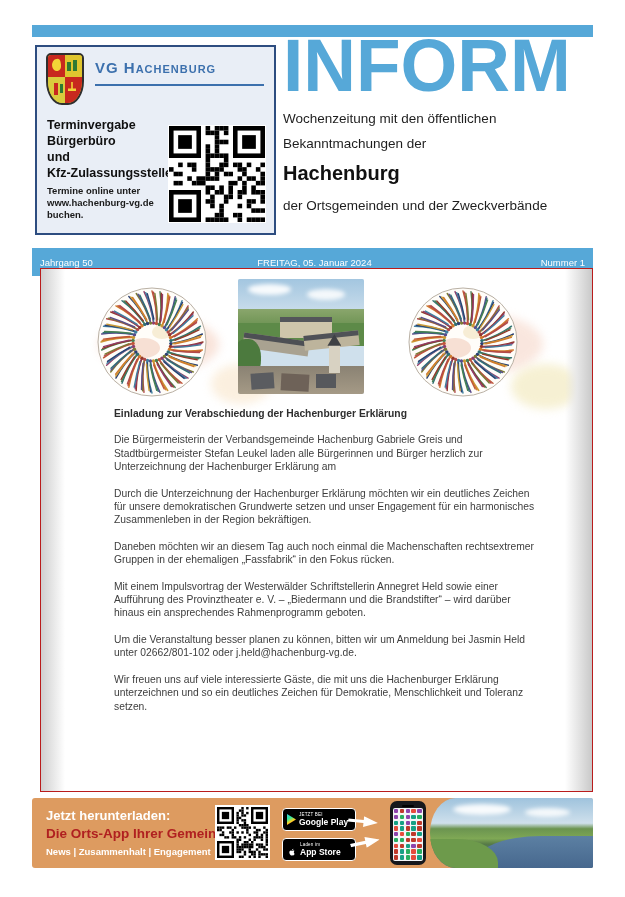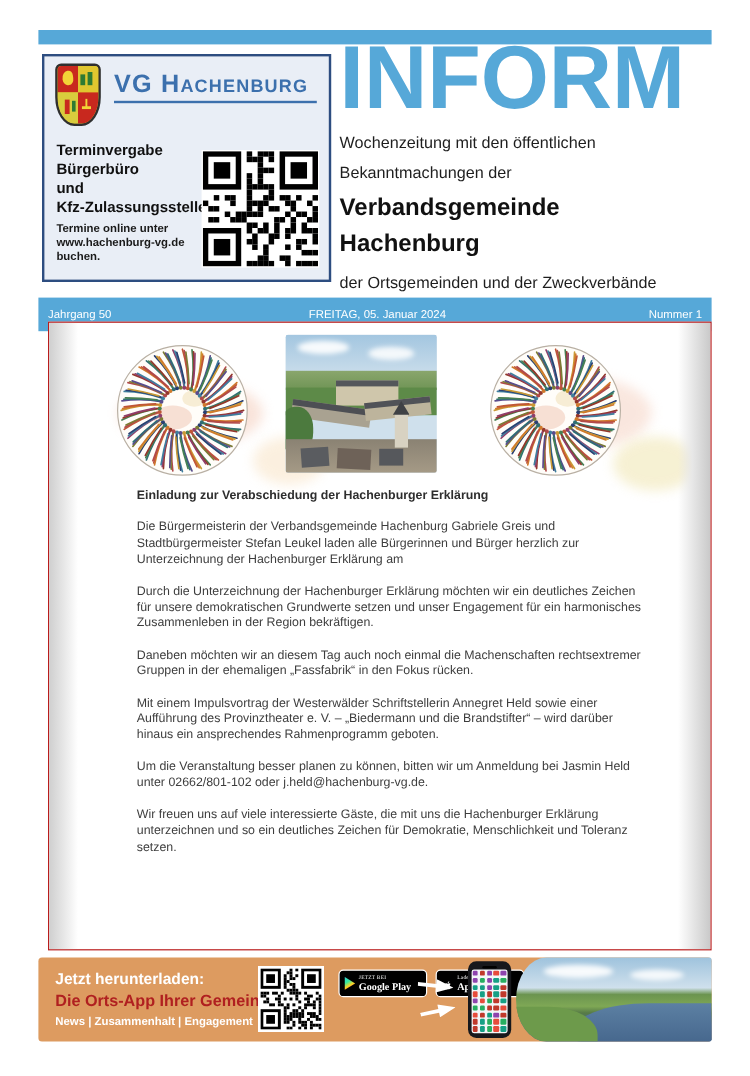--- a/index.html
+++ b/index.html
@@ -18,21 +18,21 @@
   .q-tl{left:0;top:0;height:45%;background:#c8281e;}
   .q-tr{right:0;top:0;height:45%;background:#e0c62f;}
   .q-bl{left:0;top:45%;height:55%;background:#d9cc3d;}
   .q-br{right:0;top:45%;height:55%;background:#c8281e;}
   .c-lion{position:absolute;left:4px;top:4px;width:9px;height:12px;background:#f2d437;border-radius:60% 40% 50% 50%;transform:rotate(-8deg);}
   .c-tw1{position:absolute;right:5px;top:5px;width:4px;height:11px;background:#2e7a33;}
   .c-tw2{position:absolute;right:11px;top:7px;width:4px;height:9px;background:#2e7a33;}
   .c-tw3{position:absolute;left:6px;bottom:8px;width:4px;height:12px;background:#c8281e;}
   .c-tw4{position:absolute;left:12px;bottom:10px;width:3px;height:9px;background:#2e7a33;}
   .c-fk{position:absolute;right:6px;bottom:9px;width:8px;height:12px;background:#f2d437;clip-path:polygon(40% 0,60% 0,60% 55%,100% 55%,100% 75%,0 75%,0 55%,40% 55%);}
-  .org-name{position:absolute;left:58px;top:12px;font-size:21px;font-weight:bold;color:var(--link-blue,#3c70ad);
+  .org-name{position:absolute;left:58px;top:12px;font-size:15px;font-weight:bold;color:var(--link-blue,#3c70ad);
             font-variant:small-caps;letter-spacing:1px;text-align:right;}
   .org-rule{position:absolute;left:58px;top:37px;right:10px;height:2px;background:var(--link-blue,#3c70ad);}
   .service{position:absolute;left:10px;top:70px;font-size:12.5px;font-weight:bold;color:#101010;line-height:16px;}
   .note{position:absolute;left:10px;top:138px;font-size:9.5px;font-weight:bold;color:#1a1a1a;line-height:12px;}
   .qr-box{position:absolute;left:131px;top:78px;width:96px;height:96px;background:#fff;padding:1px;}
   .qr-box svg,.qr-small svg{display:block;width:100%;height:100%;}
 
   
   .masthead{position:absolute;left:283px;top:30px;width:312px;}
   .inform{font-size:73px;font-weight:bold;color:var(--accent-blue,#56a8d8);line-height:70px;letter-spacing:0px;
@@ -93,21 +93,21 @@
   .art-highlight{font-weight:bold;text-decoration:underline;color:#2e2e2e;}
 
   
   .app-banner{position:absolute;left:32px;top:798px;width:561px;height:70px;background:var(--banner-orange,#dd9b60);
               border-radius:3px;}
   .banner-text{position:absolute;left:14px;top:10px;}
   .b-line1{color:#fff;font-weight:bold;font-size:13px;}
   .b-line2{color:var(--banner-red,#b02020);font-weight:bold;font-size:13.5px;margin-top:3px;}
   .b-line3{color:#fff;font-weight:bold;font-size:9.5px;margin-top:5px;}
   .qr-small{position:absolute;left:183px;top:7px;width:55px;height:55px;background:#fff;padding:2px;box-sizing:border-box;}
-  .badges{position:absolute;left:250px;top:10px;display:flex;flex-direction:row;gap:7px;font-family:Liberation Serif, serif;}
+  .badges{position:absolute;left:250px;top:10px;display:flex;flex-direction:column;gap:7px;}
   .badge{width:64px;height:21px;background:#000;border:1px solid #fff;border-radius:4px;display:flex;
          align-items:center;padding:0 4px;gap:3px;color:#fff;box-sizing:content-box;}
   .badge-txt{display:flex;flex-direction:column;line-height:1;}
   .badge-pre{font-size:4.5px;letter-spacing:.2px;}
   .badge-name{font-size:8.5px;font-weight:bold;margin-top:1px;white-space:nowrap;}
   .play-tri{width:9px;height:11px;flex:0 0 9px;clip-path:polygon(0 0,100% 50%,0 100%);
             background:linear-gradient(150deg,#35d0dc 0%,#34e89e 35%,#f9d423 60%,#ff4e50 85%);}
   .apple{width:10px;height:12px;flex:0 0 10px;}
   .b-arrow{position:absolute;width:30px;height:13px;background:#fff;
            clip-path:polygon(0 38%,52% 38%,52% 8%,100% 50%,52% 92%,52% 62%,0 62%);}
@@ -295,21 +295,20 @@
       </div>
   </div>
 
   <div class="masthead">
     <div class="inform">INFORM</div>
     <div class="tagline">
       <div>Wochenzeitung mit den öffentlichen</div>
       <div>Bekanntmachungen der</div>
     </div>
     <div class="org-bold">
-      <div>Verbandsgemeinde</div>
       <div>Hachenburg</div>
     </div>
     <div class="tagline-bottom">der Ortsgemeinden und der Zweckverbände</div>
   </div>
 
   <div class="date-bar">
     <span class="date-left">Jahrgang 50</span>
     <span class="date-center">FREITAG, 05. Januar 2024</span>
     <span class="date-right">Nummer 1</span>
   </div>

